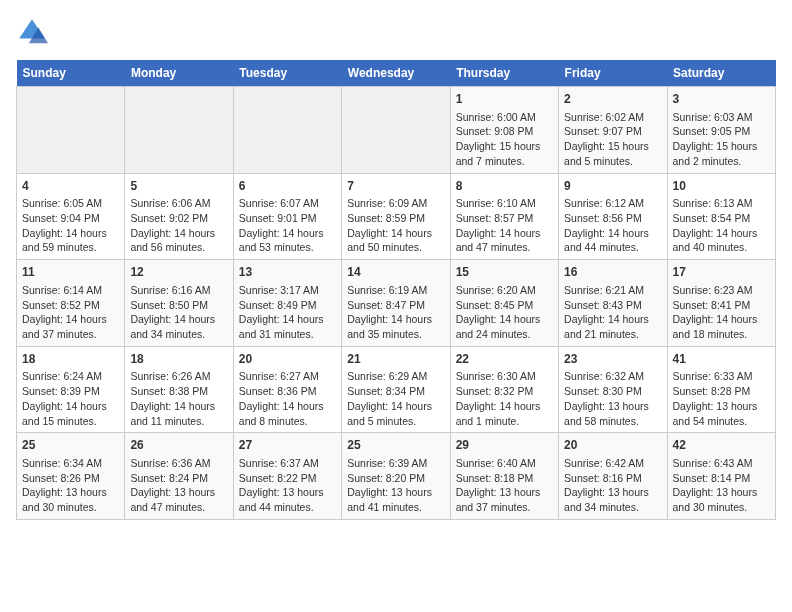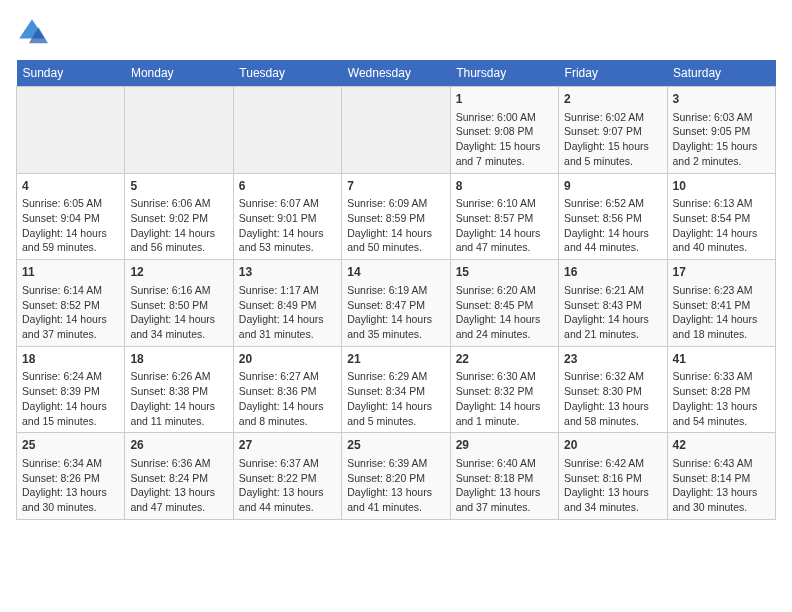--- a/index.html
+++ b/index.html
@@ -50,21 +50,21 @@
       color: #444;
     }
     table {
       width: 100%;
       border-collapse: collapse;
       font-size: 11px;
     }
     thead tr th {
       background-color: #3a6bbf;
       color: #fff;
-      font-weight: normal;
+      font-weight: bold;
       text-align: left;
       padding: 6px 6px;
       font-size: 12px;
     }
     tbody tr td {
       border: 1px solid #ccc;
       vertical-align: top;
       padding: 4px 5px;
       min-height: 80px;
       color: #333;
@@ -185,21 +185,21 @@
         </td>
         <td>
           <span class="day-number">8</span>
           <div>Sunrise: 6:10 AM</div>
           <div>Sunset: 8:57 PM</div>
           <div>Daylight: 14 hours</div>
           <div>and 47 minutes.</div>
         </td>
         <td>
           <span class="day-number">9</span>
-          <div>Sunrise: 6:52 AM</div>
+          <div>Sunrise: 6:12 AM</div>
           <div>Sunset: 8:56 PM</div>
           <div>Daylight: 14 hours</div>
           <div>and 44 minutes.</div>
         </td>
         <td>
           <span class="day-number">10</span>
           <div>Sunrise: 6:13 AM</div>
           <div>Sunset: 8:54 PM</div>
           <div>Daylight: 14 hours</div>
           <div>and 40 minutes.</div>
@@ -215,21 +215,21 @@
         </td>
         <td>
           <span class="day-number">12</span>
           <div>Sunrise: 6:16 AM</div>
           <div>Sunset: 8:50 PM</div>
           <div>Daylight: 14 hours</div>
           <div>and 34 minutes.</div>
         </td>
         <td>
           <span class="day-number">13</span>
-          <div>Sunrise: 1:17 AM</div>
+          <div>Sunrise: 3:17 AM</div>
           <div>Sunset: 8:49 PM</div>
           <div>Daylight: 14 hours</div>
           <div>and 31 minutes.</div>
         </td>
         <td>
           <span class="day-number">14</span>
           <div>Sunrise: 6:19 AM</div>
           <div>Sunset: 8:47 PM</div>
           <div>Daylight: 14 hours</div>
           <div>and 35 minutes.</div>

